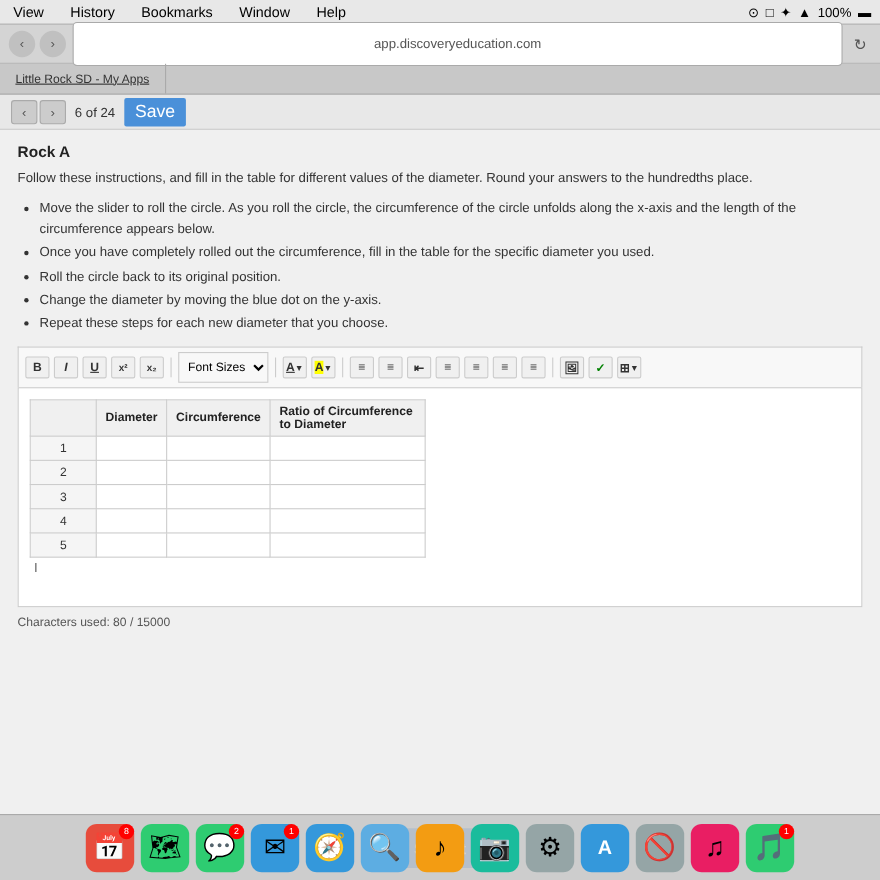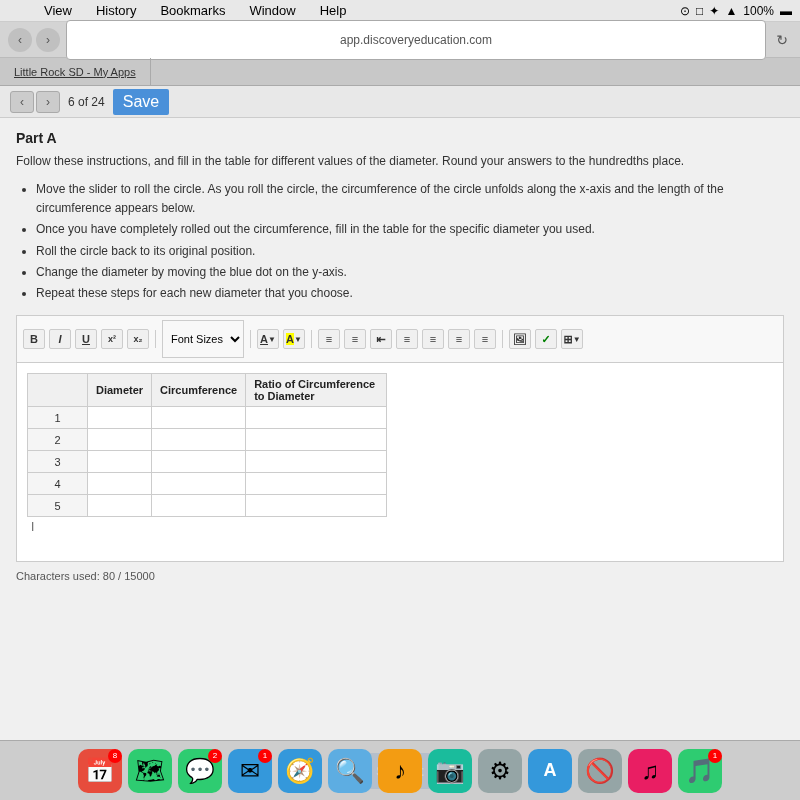--- a/index.html
+++ b/index.html
@@ -19,21 +19,20 @@
       align-items: center;
       padding: 0 8px;
       font-size: 13px;
       color: #000;
       border-bottom: 1px solid #ccc;
     }
     .menubar-items {
       display: flex;
       gap: 16px;
       align-items: center;
-      margin-left: 32px;
     }
     .menubar-item {
       cursor: pointer;
       padding: 1px 4px;
     }
     .menubar-right {
       margin-left: auto;
       display: flex;
       align-items: center;
       gap: 6px;
@@ -226,21 +225,21 @@
       font-weight: bold;
       color: #333;
     }
     .toolbar-separator {
       width: 1px;
       height: 18px;
       background: #ccc;
       margin: 0 2px;
     }
     .toolbar-select {
-      height: 38px;
+      height: 28px;
       font-size: 11px;
       border: 1px solid #ccc;
       background: #f8f8f8;
       padding: 0 4px;
       cursor: pointer;
     }
     table.data-table {
       border-collapse: collapse;
       width: 100%;
     }
@@ -399,21 +398,21 @@
   <div class="nav-arrows">
     <button class="arrow-btn">‹</button>
     <button class="arrow-btn">›</button>
   </div>
   <span class="page-count">6 of 24</span>
   <button class="save-btn">Save</button>
 </div>
 
 <div class="main-content">
 
-  <div class="section-title">Part A</div>
+  <div class="section-title">Rock A</div>
   <div class="section-desc">Follow these instructions, and fill in the table for different values of the diameter. Round your answers to the hundredths place.</div>
 
   <ul class="instructions-list">
     <li>Move the slider to roll the circle. As you roll the circle, the circumference of the circle unfolds along the x-axis and the length of the circumference appears below.</li>
     <li>Once you have completely rolled out the circumference, fill in the table for the specific diameter you used.</li>
     <li>Roll the circle back to its original position.</li>
     <li>Change the diameter by moving the blue dot on the y-axis.</li>
     <li>Repeat these steps for each new diameter that you choose.</li>
   </ul>
 

